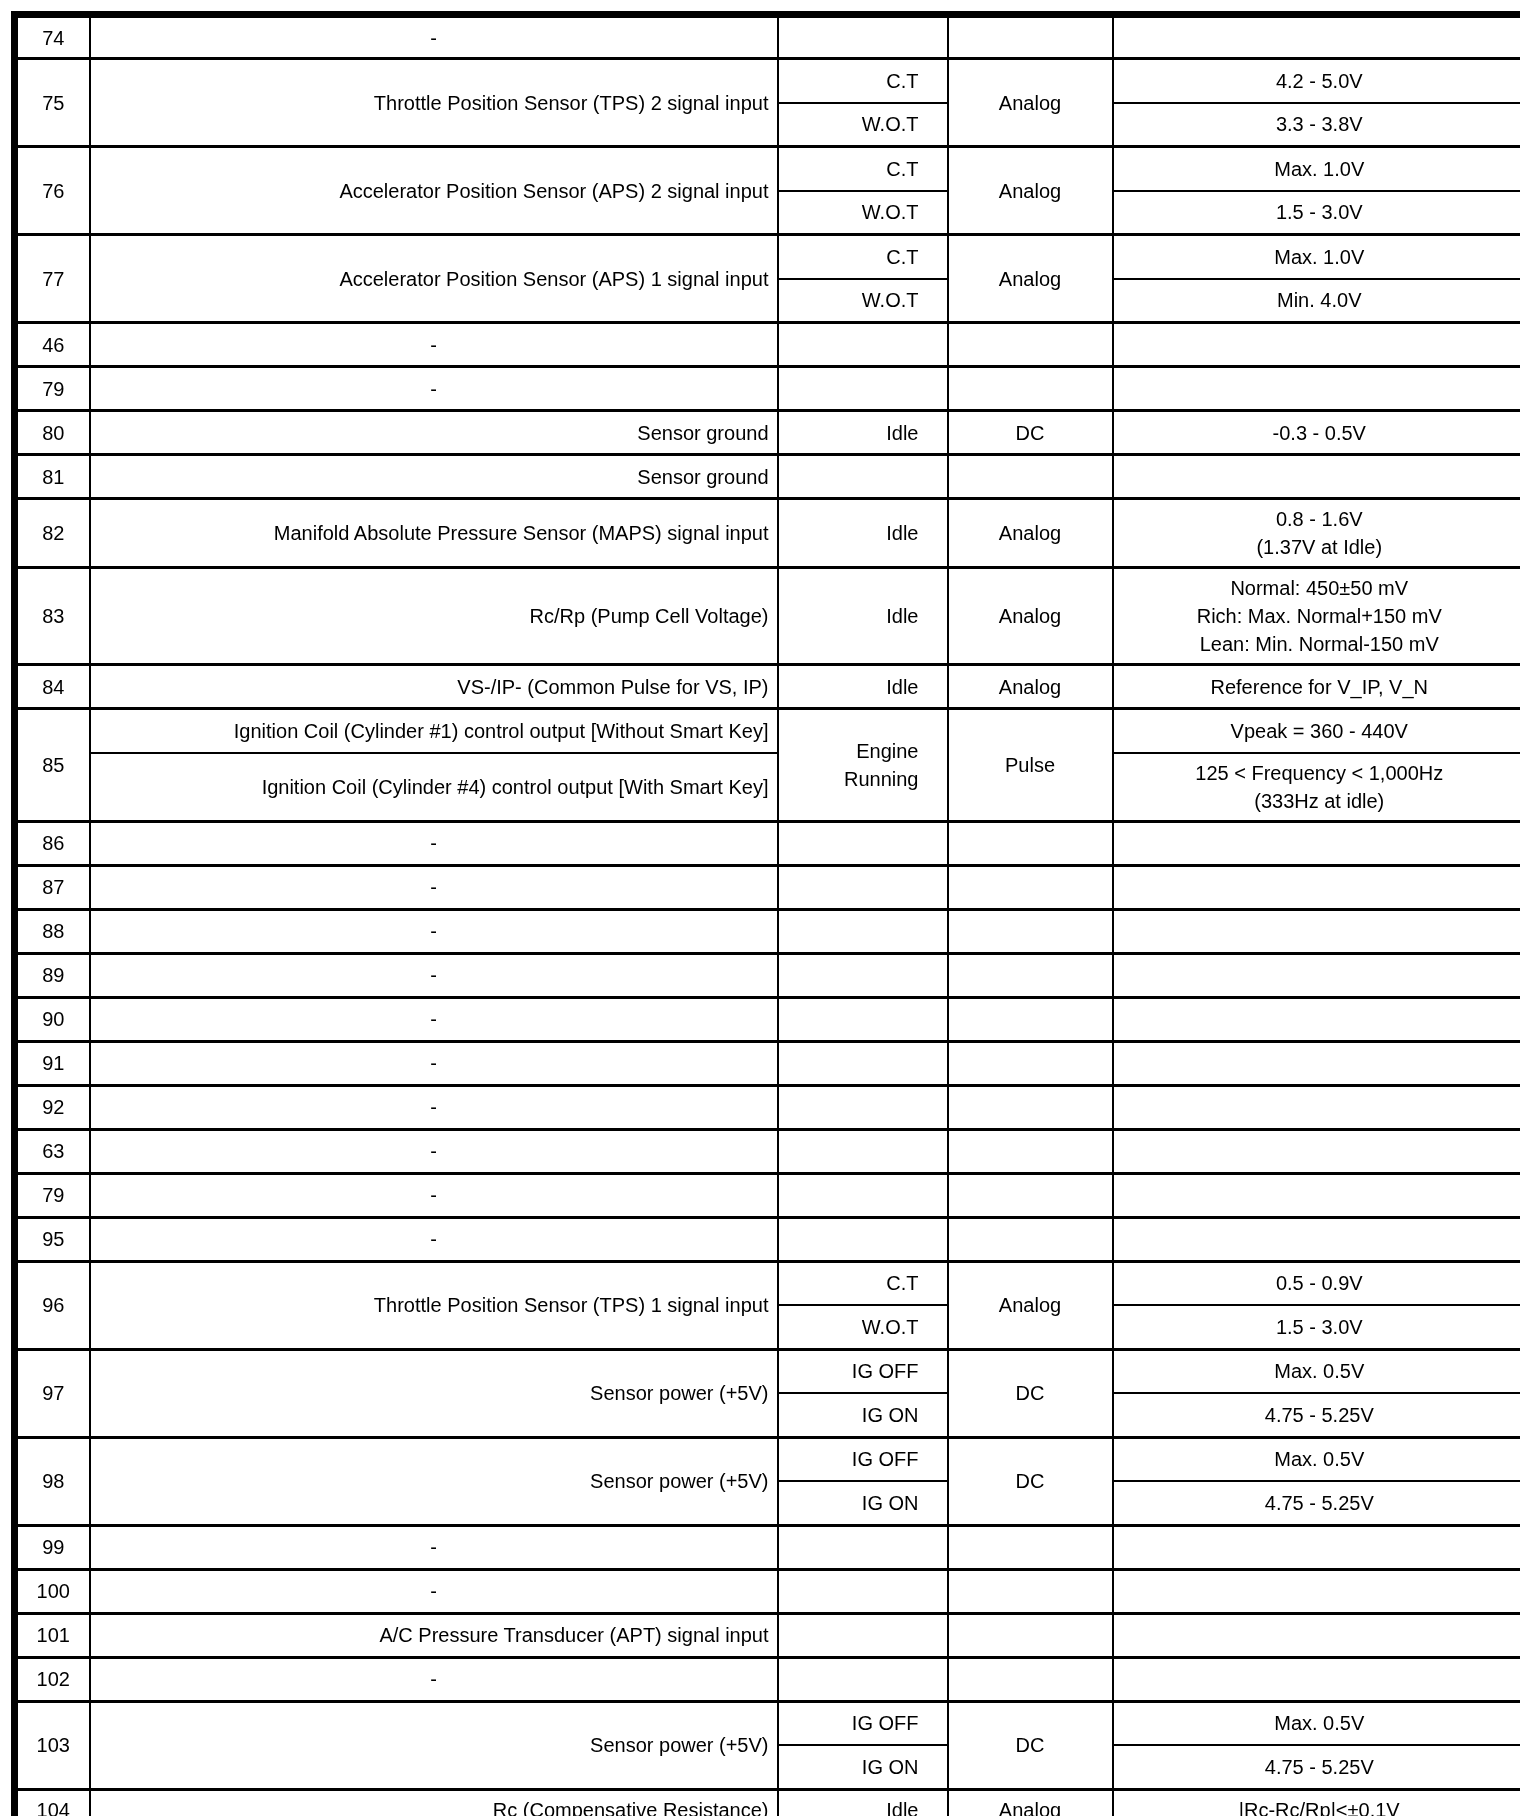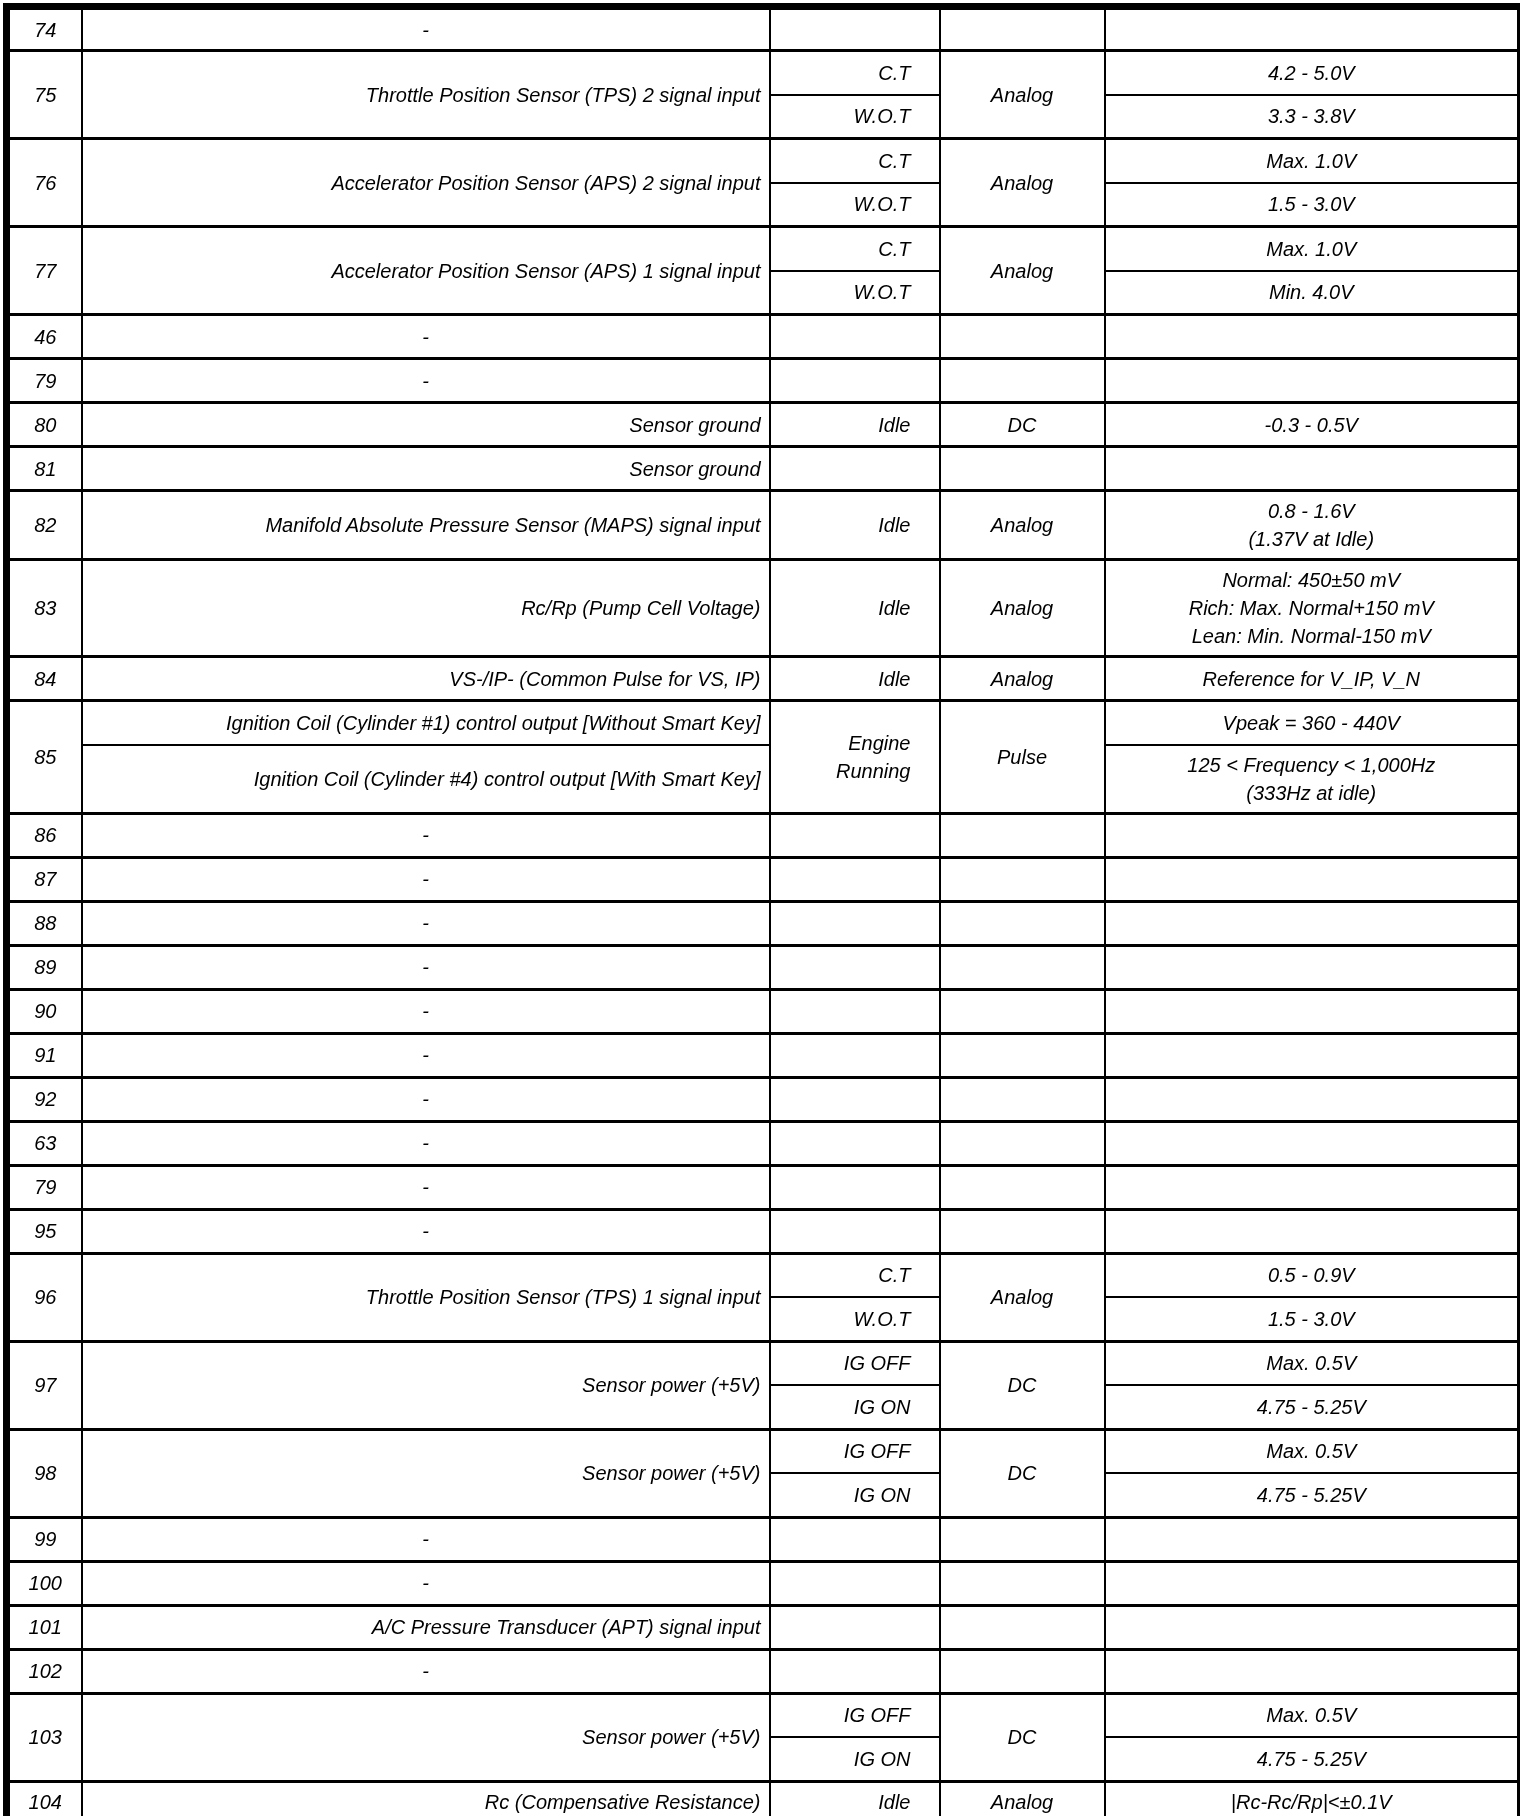--- a/index.html
+++ b/index.html
@@ -4,23 +4,22 @@
 <style>
   html, body {
     margin: 0;
     padding: 0;
     background: #ffffff;
   }
   .page {
     box-sizing: border-box;
     width: 1520px;
     height: 1816px;
-    padding: 3px;
+    padding: 11px;
     background: #ffffff;
-    font-style: italic;
   }
   table.pin-table {
     border-collapse: collapse;
     table-layout: fixed;
     width: 1514px;
     height: 1810px;
     border: 7px solid #000000;
     font-family: "Liberation Sans", sans-serif;
     font-size: 20px;
     color: #000000;

